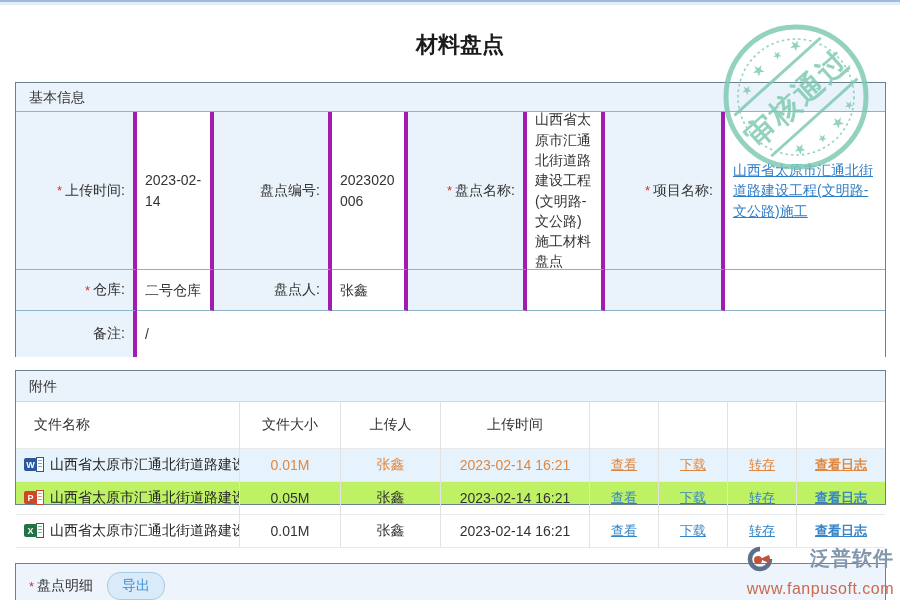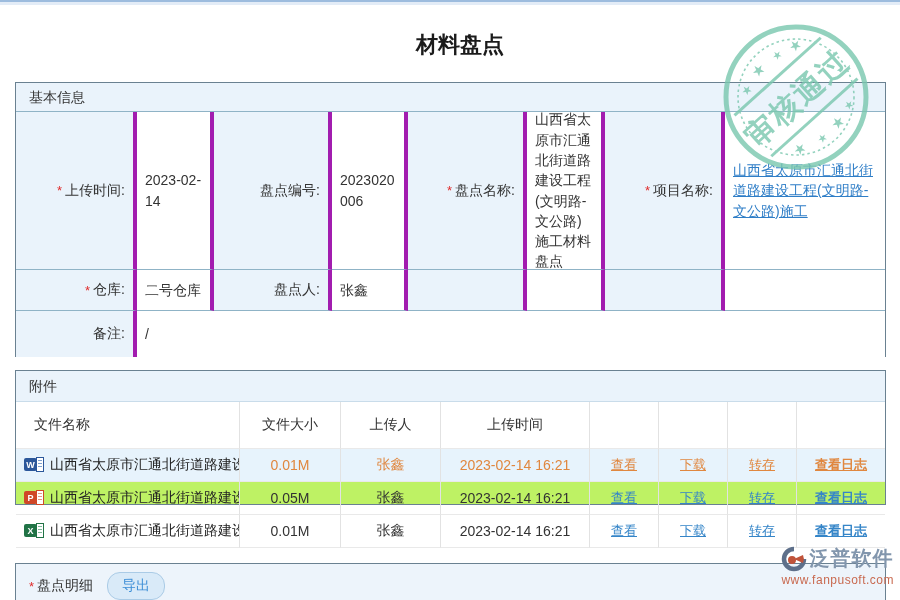--- a/index.html
+++ b/index.html
@@ -99,23 +99,23 @@
     margin-left: 14px; padding: 4px 14px; font-size: 14px; color: #3c8ed6;
     background: #d9eaf8; border: 1px solid #aacbe6; border-radius: 13px; cursor: pointer;
     font-family: inherit;
   }
   
   #stamp { position: absolute; left: 712px; top: 13px; z-index: 40; opacity: 0.8; pointer-events: none; }
   
   #footer-logo {
     position: absolute; right: 6px; top: 545px; z-index: 50; text-align: center;
   }
-  .brand-row { display: flex; align-items: center; justify-content: flex-start; gap: 2px; }
+  .brand-row { display: flex; align-items: center; justify-content: space-between; gap: 2px; }
   .brand-name { font-size: 20px; font-weight: bold; color: #8296ad; letter-spacing: 1px; }
-  .brand-url { font-size: 12px; color: #c96a50; letter-spacing: 0.5px; margin-top: 1px; }
+  .brand-url { font-size: 16px; color: #c96a50; letter-spacing: 0.5px; margin-top: 8px; }
 </style>
 </head>
 <body>
 
 <div class="top-strip"></div>
 
 <div class="page-title">材料盘点</div>
 
 <div class="box" id="basic-box">
   <div class="section-head">基本信息</div>

